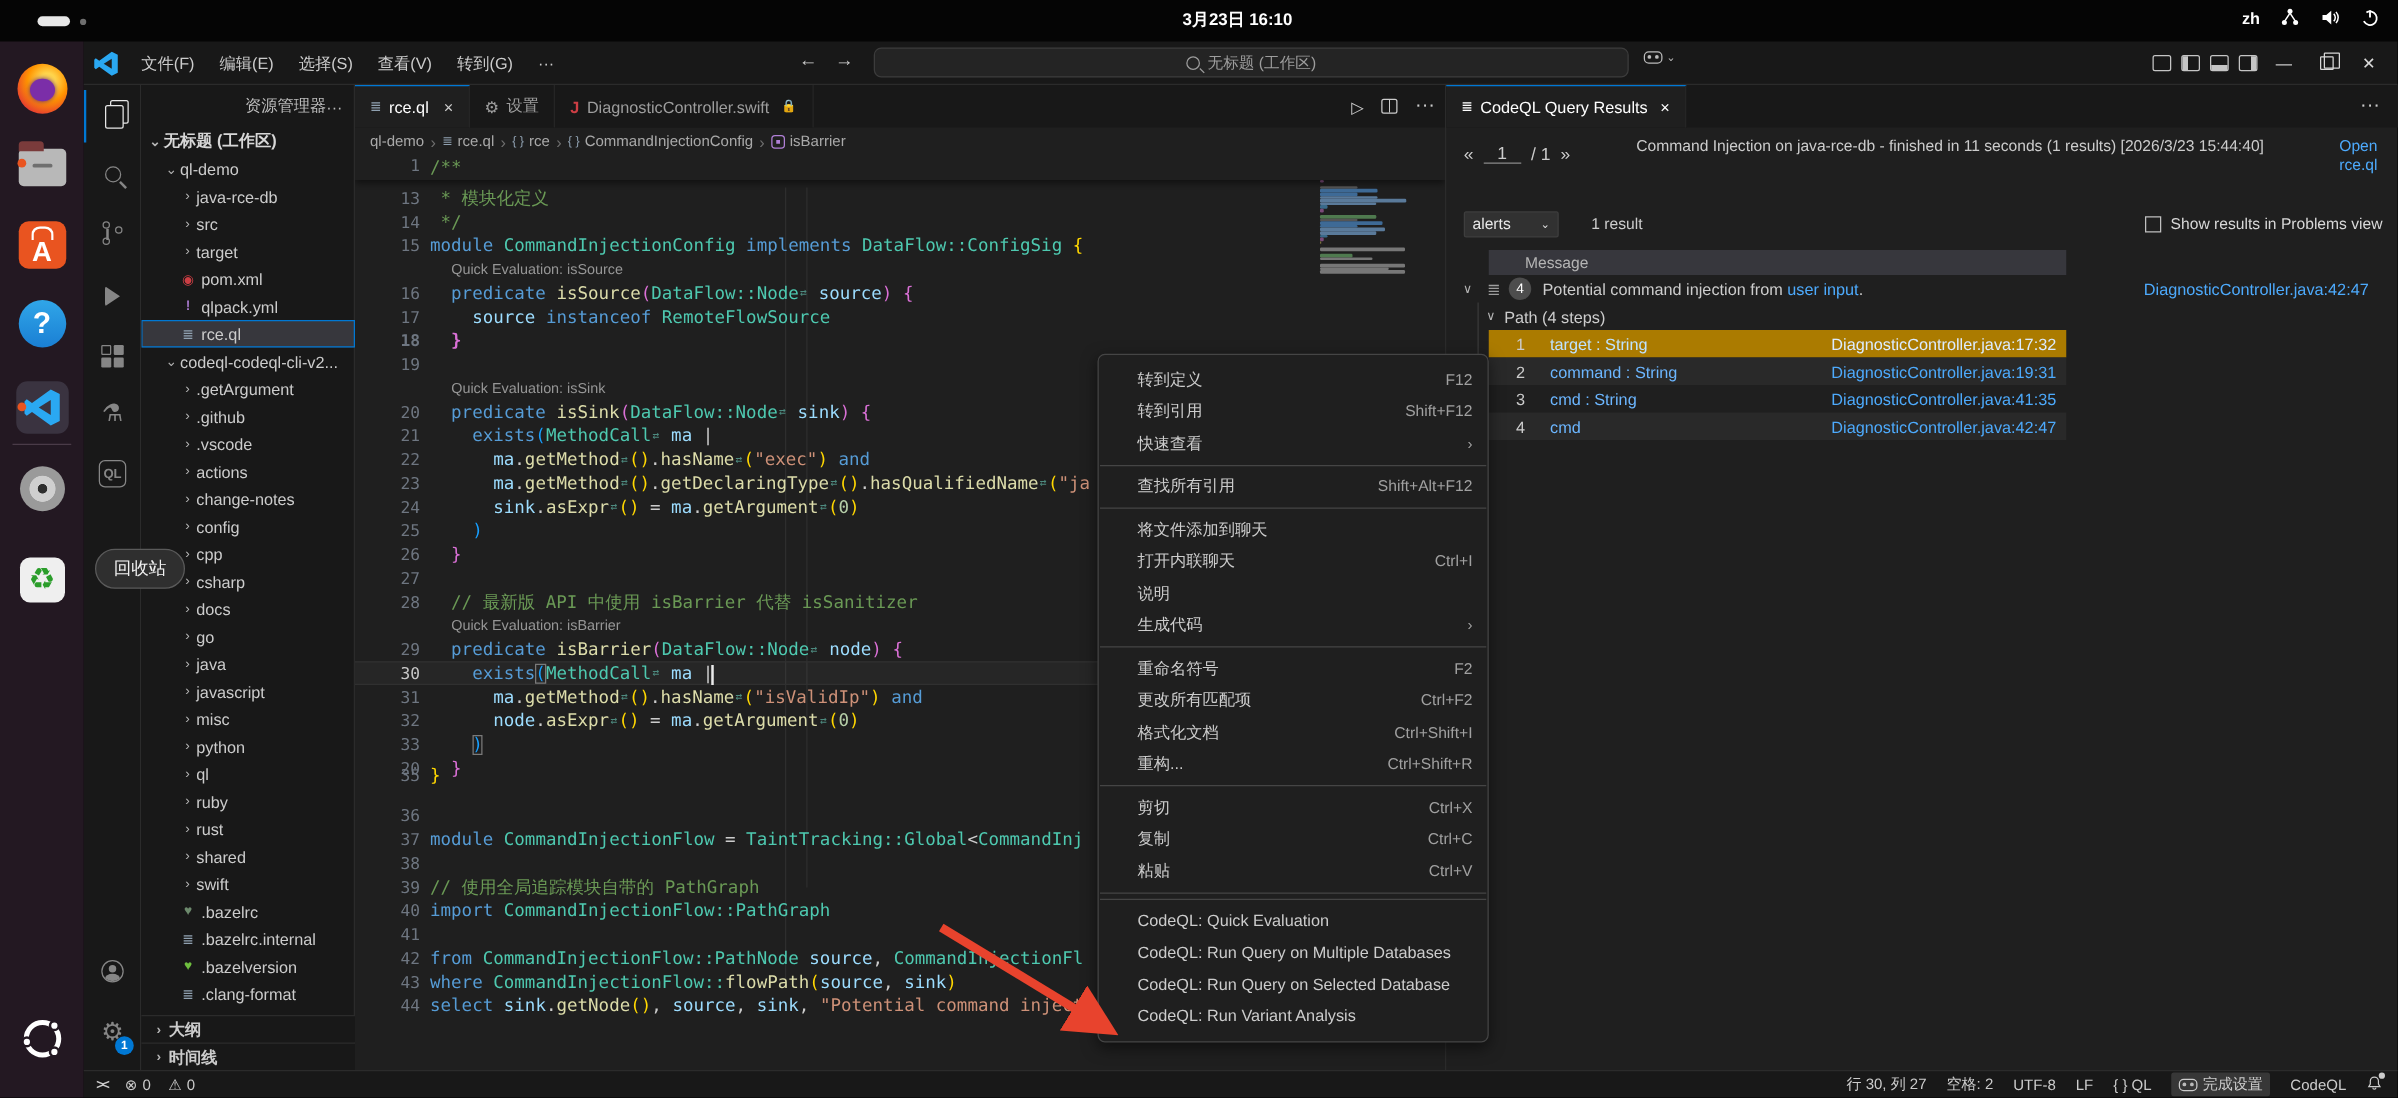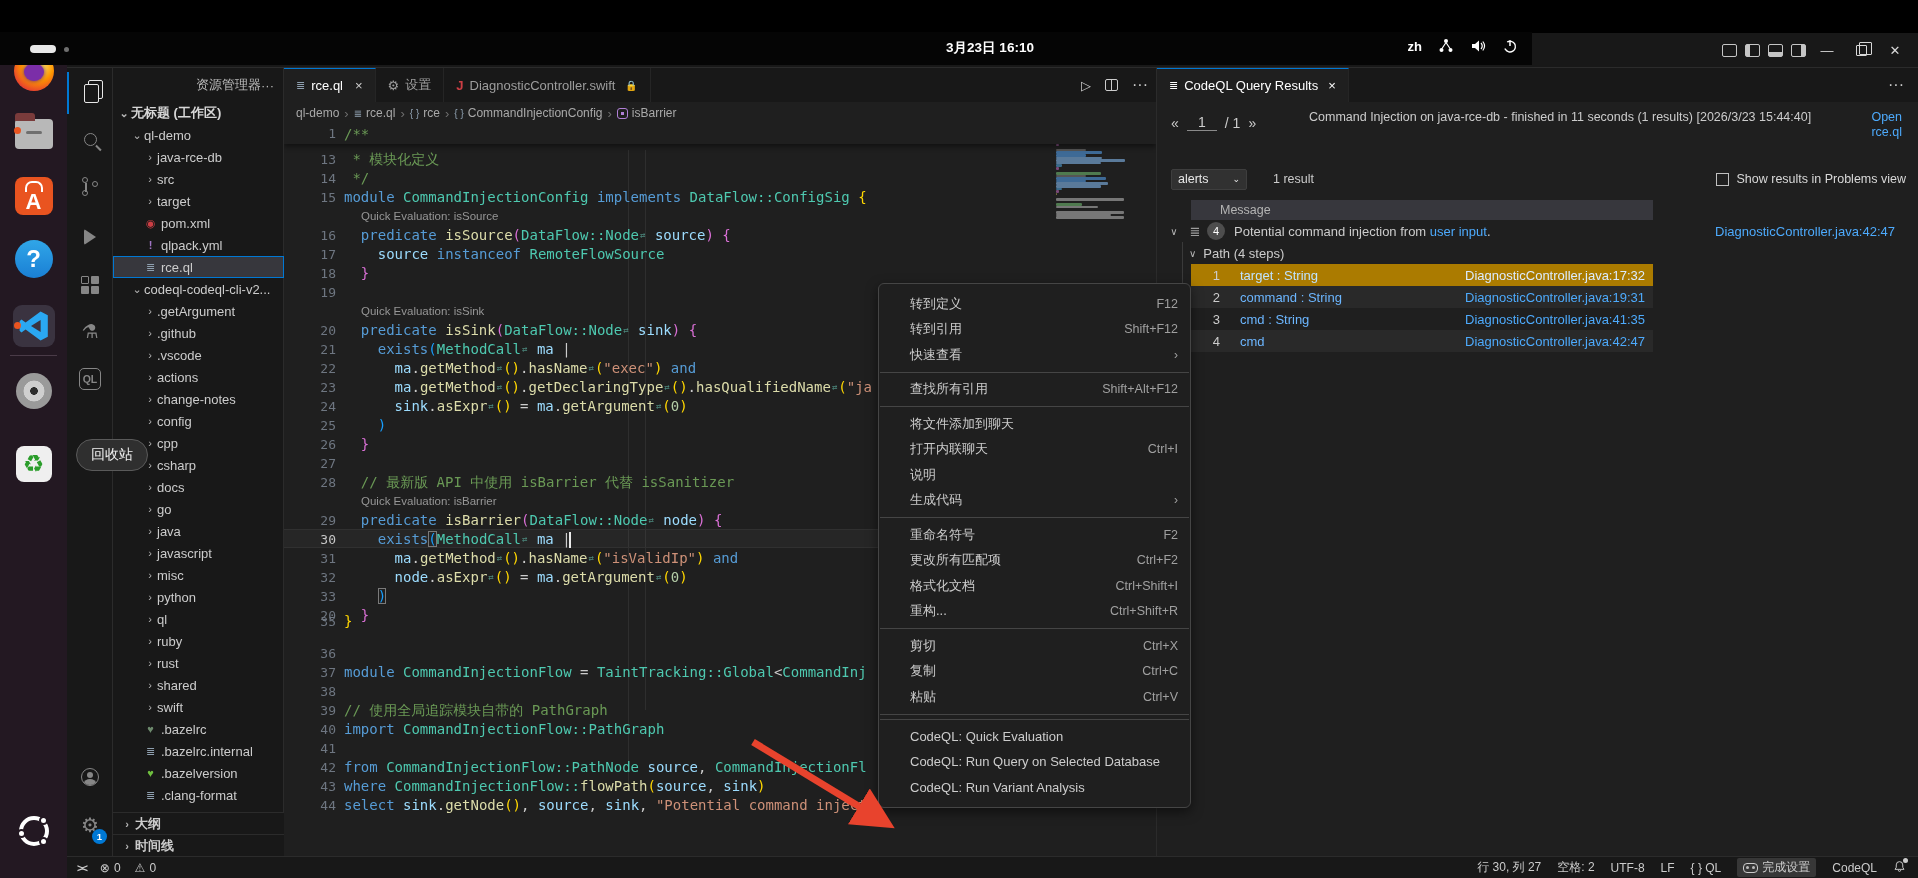--- a/index.html
+++ b/index.html
@@ -1,21 +1,21 @@
 <!DOCTYPE html>
 <html><head>
 <meta charset="utf-8">
 <style>
   * { margin:0; padding:0; box-sizing:border-box; }
   html,body { width:1918px; height:878px; overflow:hidden; background:#000;
     font-family:"Liberation Sans", sans-serif; color:#ccc; }
   .abs { position:absolute; }
 
   
-  #sysbar { position:absolute; left:0; top:0; width:1532px; height:33px; background:#050505; z-index:20;margin-top:32px; }
+  #sysbar { position:absolute; left:0; top:0; width:1918px; height:33px; background:#050505; z-index:20; }
   #sys-pill { position:absolute; left:30px; top:13px; width:26px; height:8px; border-radius:5px; background:#e8e8e8; }
   #sys-dot { position:absolute; left:64px; top:15px; width:5px; height:5px; border-radius:50%; background:#6f6f6f; }
   #sys-clock { position:absolute; left:930px; top:7px; width:120px; text-align:center; color:#fff; font-size:13.5px; font-weight:bold; }
   #sys-right { position:absolute; right:14px; top:6px; display:flex; align-items:center; gap:16px; color:#fff; font-size:13px;font-weight:bold; }
   .tray-ic { width:16px; height:16px; display:inline-block; }
 
   
   #titlebar { position:absolute; left:67px; top:33px; width:1851px; height:35px; background:#181818; border-bottom:1px solid #2b2b2b; z-index:19; }
   #vscode-logo { position:absolute; left:8px; top:8px; width:20px; height:20px; }
   #menus { position:absolute; left:36px; top:0; height:35px; display:flex; align-items:center; }
@@ -514,21 +514,21 @@
     <div class="indent-guide" style="left:344px;top:26px;height:640px"></div>
     <div class="indent-guide" style="left:361px;top:26px;height:560px"></div>
     <div id="cur-line" style="top: 405px;"></div>
     <div id="code-rows">
         <div class="code-row" style="top: 26px;"><span class="lnum">13</span><span class="ltext"><span class="sc"> * 模块化定义</span></span></div>
         <div class="code-row" style="top: 45px;"><span class="lnum">14</span><span class="ltext"><span class="sc"> */</span></span></div>
         <div class="code-row" style="top: 64px;"><span class="lnum">15</span><span class="ltext"><span class="sk">module</span><span class="sp"> </span><span class="st">CommandInjectionConfig</span><span class="sk"> implements</span><span class="sp"> </span><span class="st">DataFlow::ConfigSig</span><span class="sp"> </span><span class="sg">{</span></span></div>
         <div class="codelens" style="top: 83px;">Quick Evaluation: isSource</div>
         <div class="code-row" style="top: 102px;"><span class="lnum">16</span><span class="ltext"><span class="sp">  </span><span class="sk">predicate</span><span class="sp"> </span><span class="sf">isSource</span><span class="sm">(</span><span class="st">DataFlow::Node</span><span class="so">⇄</span><span class="sp"> </span><span class="sv">source</span><span class="sm">)</span><span class="sp"> </span><span class="sm">{</span></span></div>
         <div class="code-row" style="top: 121px;"><span class="lnum">17</span><span class="ltext"><span class="sp">    </span><span class="sv">source</span><span class="sp"> </span><span class="sk">instanceof</span><span class="sp"> </span><span class="st">RemoteFlowSource</span></span></div>
-        <div class="code-row" style="top: 140px;"><span class="lnum">18</span><span class="ltext"><span class="sp">  </span><span class="sm">}</span></span></div>
+        <div class="code-row" style="top: 140px; font-weight: bold;"><span class="lnum">18</span><span class="ltext"><span class="sp">  </span><span class="sm">}</span></span></div>
         <div class="code-row" style="top: 159px;"><span class="lnum">19</span><span class="ltext"></span></div>
         <div class="codelens" style="top: 178px;">Quick Evaluation: isSink</div>
         <div class="code-row" style="top: 197px;"><span class="lnum">20</span><span class="ltext"><span class="sp">  </span><span class="sk">predicate</span><span class="sp"> </span><span class="sf">isSink</span><span class="sm">(</span><span class="st">DataFlow::Node</span><span class="so">⇄</span><span class="sp"> </span><span class="sv">sink</span><span class="sm">)</span><span class="sp"> </span><span class="sm">{</span></span></div>
         <div class="code-row" style="top: 216px;"><span class="lnum">21</span><span class="ltext"><span class="sp">    </span><span class="sk">exists</span><span class="su">(</span><span class="st">MethodCall</span><span class="so">⇄</span><span class="sp"> </span><span class="sv">ma</span><span class="sp"> |</span></span></div>
         <div class="code-row" style="top: 235px;"><span class="lnum">22</span><span class="ltext"><span class="sp">      </span><span class="sv">ma</span><span class="sp">.</span><span class="sf">getMethod</span><span class="so">⇄</span><span class="sg">()</span><span class="sp">.</span><span class="sf">hasName</span><span class="so">⇄</span><span class="sg">(</span><span class="ss">"exec"</span><span class="sg">)</span><span class="sk"> and</span></span></div>
         <div class="code-row" style="top: 254px;"><span class="lnum">23</span><span class="ltext"><span class="sp">      </span><span class="sv">ma</span><span class="sp">.</span><span class="sf">getMethod</span><span class="so">⇄</span><span class="sg">()</span><span class="sp">.</span><span class="sf">getDeclaringType</span><span class="so">⇄</span><span class="sg">()</span><span class="sp">.</span><span class="sf">hasQualifiedName</span><span class="so">⇄</span><span class="sg">(</span><span class="ss">"ja</span></span></div>
         <div class="code-row" style="top: 273px;"><span class="lnum">24</span><span class="ltext"><span class="sp">      </span><span class="sv">sink</span><span class="sp">.</span><span class="sf">asExpr</span><span class="so">⇄</span><span class="sg">()</span><span class="sp"> = </span><span class="sv">ma</span><span class="sp">.</span><span class="sf">getArgument</span><span class="so">⇄</span><span class="sg">(</span><span class="sn">0</span><span class="sg">)</span></span></div>
         <div class="code-row" style="top: 292px;"><span class="lnum">25</span><span class="ltext"><span class="sp">    </span><span class="su">)</span></span></div>
         <div class="code-row" style="top: 311px;"><span class="lnum">26</span><span class="ltext"><span class="sp">  </span><span class="sm">}</span></span></div>
         <div class="code-row" style="top: 330px;"><span class="lnum">27</span><span class="ltext"></span></div>
@@ -722,20 +722,23 @@
     <div class="cmi">
       <span>粘贴</span>
       <span class="shortcut">Ctrl+V</span>
     </div>
     <div class="cmsep"></div>
     <div class="cmsep"></div>
     <div class="cmi">
       <span>CodeQL: Quick Evaluation</span>
     </div>
     <div class="cmi">
+      <span>CodeQL: Run Query on Multiple Databases</span>
+    </div>
+    <div class="cmi">
       <span>CodeQL: Run Query on Selected Database</span>
     </div>
     <div class="cmi">
       <span>CodeQL: Run Variant Analysis</span>
     </div>
   </div>
 
 <svg id="arrow-svg">
   <defs>
       <marker id="ah" markerWidth="6" markerHeight="6" refX="3.2" refY="3" orient="auto">

